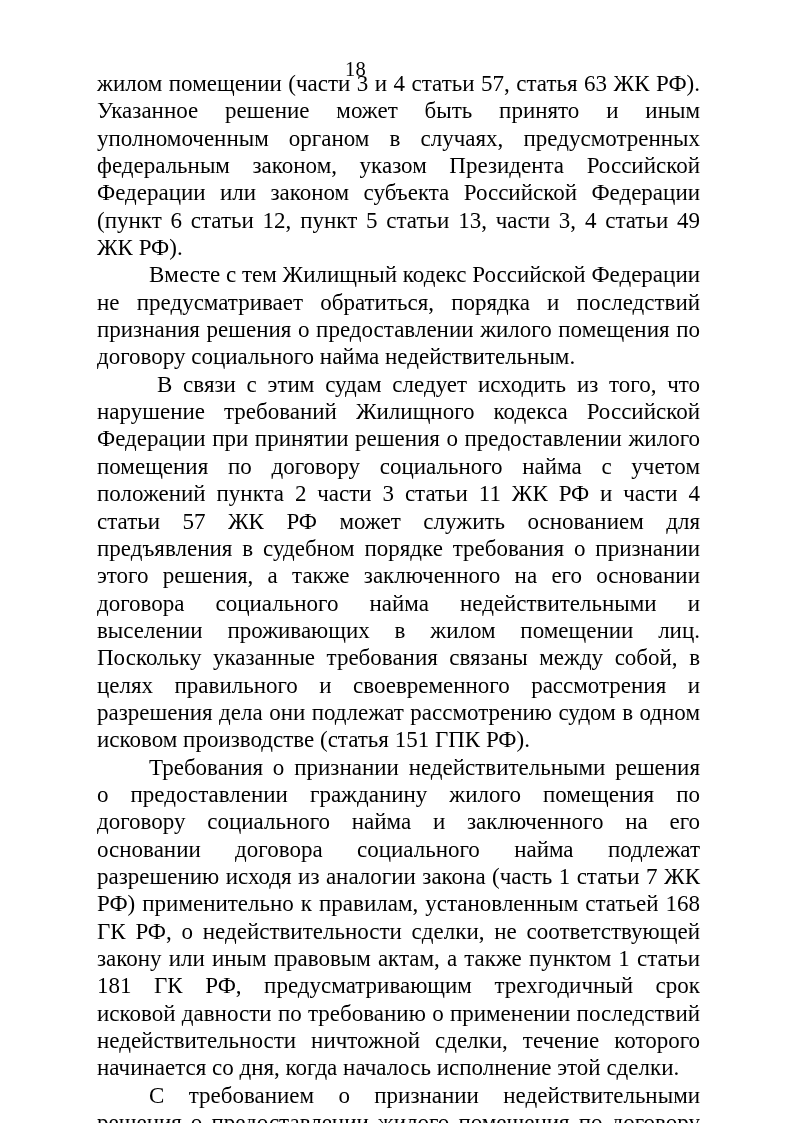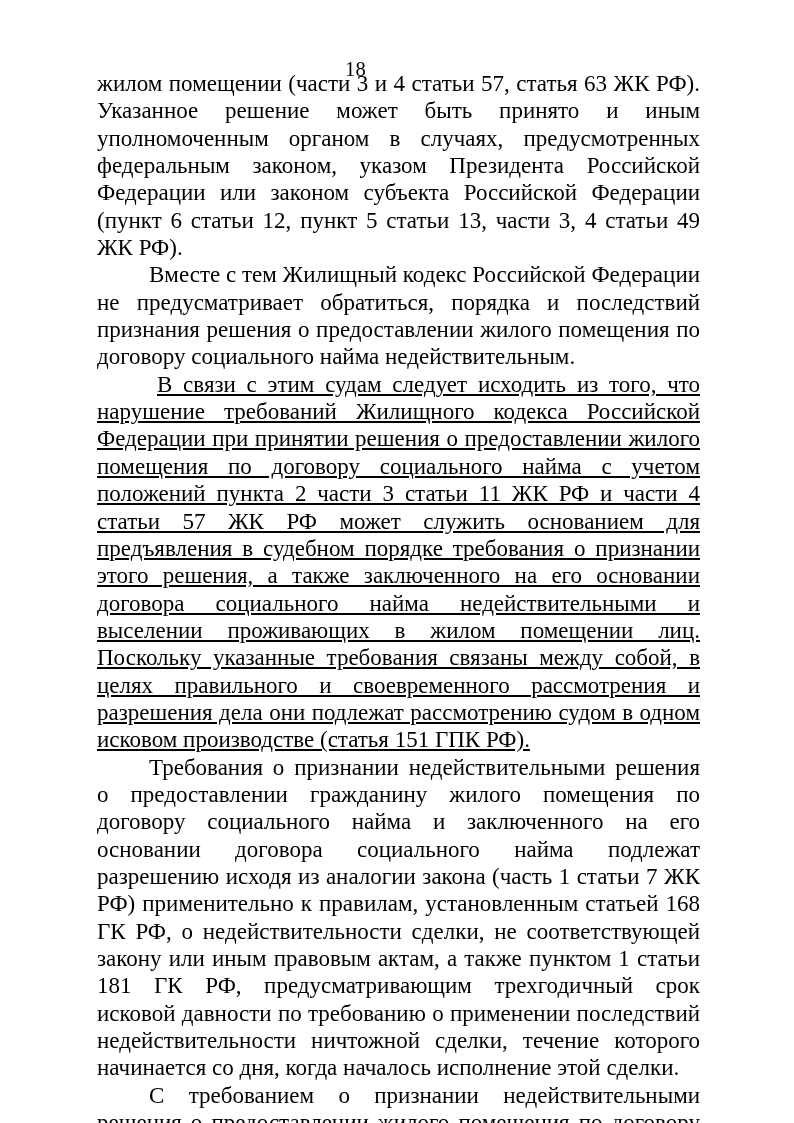--- a/index.html
+++ b/index.html
@@ -48,21 +48,20 @@
     text-indent: 52px;
     word-spacing: 0;
     hyphens: none;
     -webkit-hyphens: none;
   }
   p.para.no-indent {
     text-indent: 0;
   }
   p.para.indent-wide {
     text-indent: 60px;
-    text-decoration: underline;
   }
   
 </style>
 </head>
 <body>
 
 <div class="page">
 
   <div class="page-number">18</div>
 

